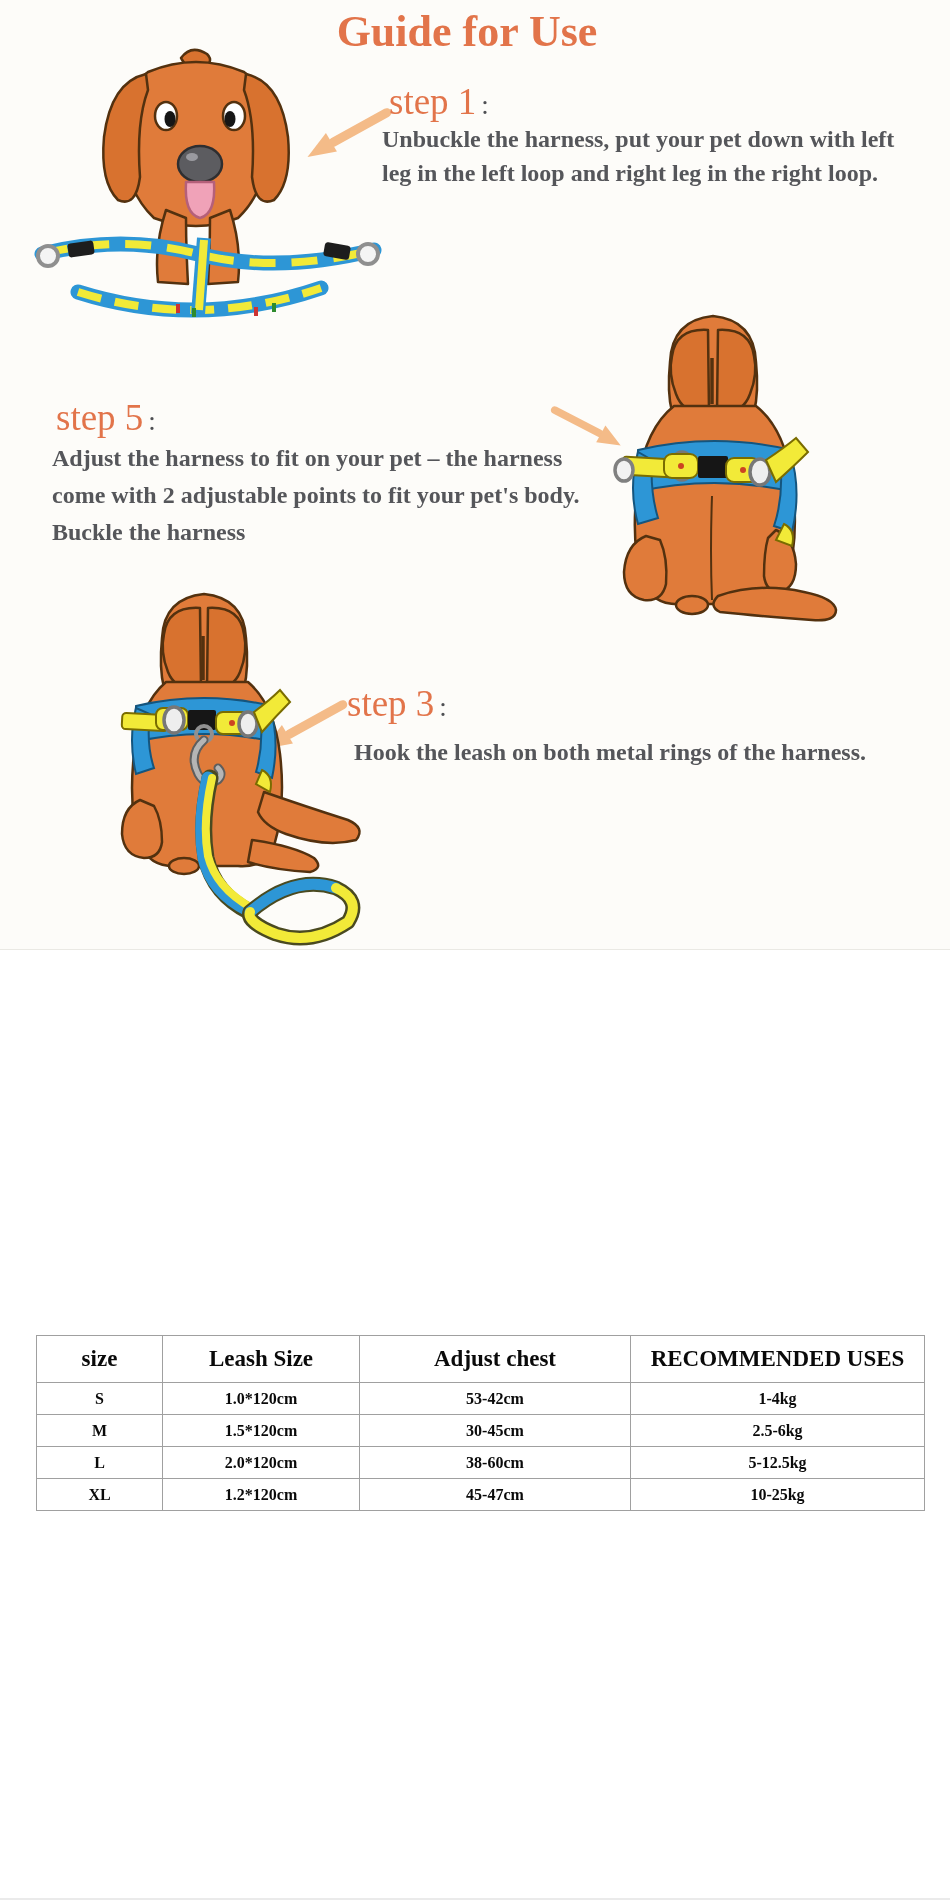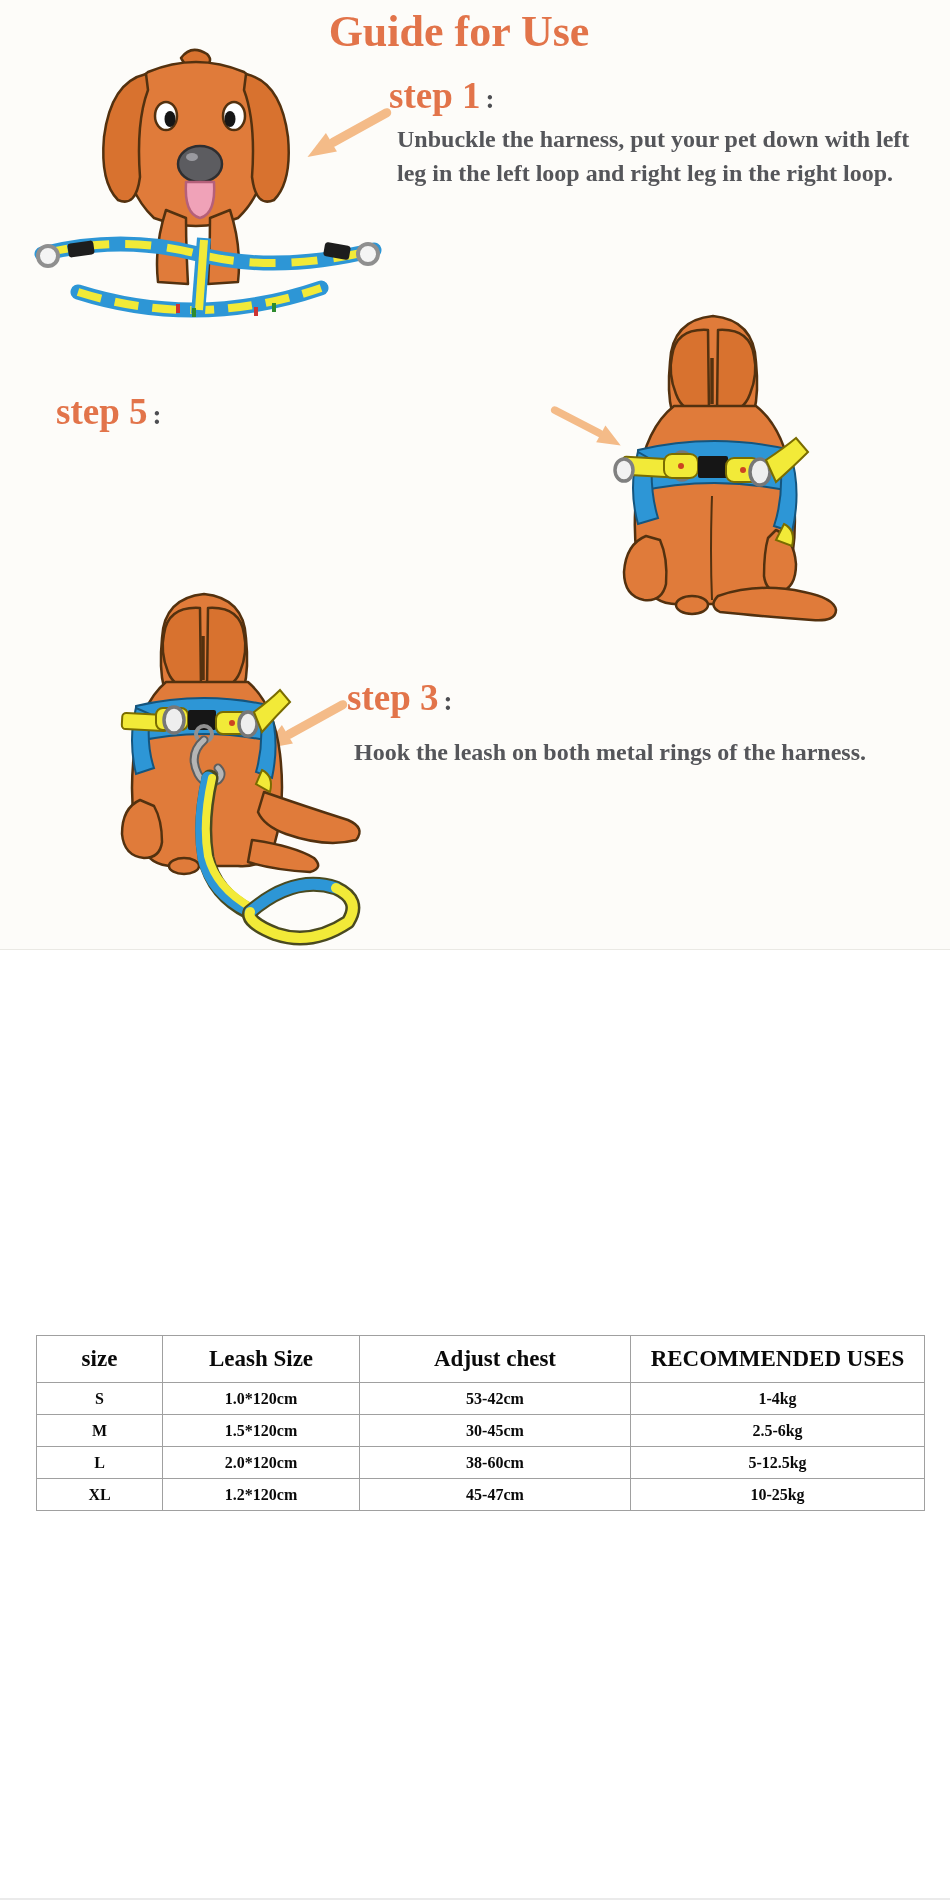--- a/index.html
+++ b/index.html
@@ -1,22 +1,22 @@
 <!DOCTYPE html>
 <html style="--accent-orange: #E2744A; --arrow-orange: #F4BB88; --dog-orange: #E07B3A; --dog-orange-dark: #D8722F; --harness-blue: #2D96D6; --harness-yellow: #F2EA38; --body-text: #55565A; --table-text: #0A0A0A; --table-border: #A0A0A0;"><head>
 <meta charset="utf-8">
 <style>
   html,body{margin:0;padding:0;background:#ffffff;}
   body{width:950px;height:1900px;position:relative;font-family:"Liberation Serif","DejaVu Serif",serif;}
   .canvas{position:relative;width:950px;height:1900px;overflow:hidden;}
   .abs{position:absolute;}
   .guide-bg{left:0;top:0;width:950px;height:949px;background:#fdfcf9;border-bottom:1px solid #eae9e4;}
-  .title{left:0;top:6px;width:918px;margin:0;text-align:center;
+  .title{left:8px;top:6px;width:918px;margin:0;text-align:center;
          font-size:44px;font-weight:bold;color:var(--accent-orange);letter-spacing:0px;}
-  .step-heading{font-weight:bold;color:var(--accent-orange);font-size:37px;line-height:48px;white-space:nowrap;}
+  .step-heading{font-weight:normal;color:var(--accent-orange);font-size:37px;line-height:59px;white-space:nowrap;}
   .step-heading .colon{color:#4d4e52;font-size:27px;margin-left:5px;}
   .step-text{font-weight:bold;color:var(--body-text);font-size:24px;line-height:34px;white-space:nowrap;}
   #step2-text{line-height:37px;}
   
   #size-table{left:36px;top:1335px;width:888px;border-collapse:collapse;table-layout:fixed;background:#fff;}
   #size-table th,#size-table td{border:1px solid var(--table-border);text-align:center;vertical-align:middle;
          color:var(--table-text);font-weight:bold;padding:0;}
   #size-table th{font-size:23px;height:46px;}
   #size-table td{font-size:16px;height:31px;}
   .bottom-edge{left:0;right:0;bottom:0;height:2px;background:#eaeaea;}
@@ -83,27 +83,32 @@
   </svg>
 
   <svg class="abs" style="left:302px;top:104px" width="92" height="58" viewBox="0 0 100 60">
     <line x1="92" y1="8" x2="34" y2="40" class="sk-arrow" stroke-width="10" stroke-linecap="round"></line>
     <polygon points="6,56 38,50 26,30" class="f-arrow"></polygon>
   </svg>
 
   <div class="abs step-heading" style="left:389px;top:72px">
     <span>step 1</span><span class="colon">:</span>
   </div>
-  <div class="abs step-text" style="left:397px;top:122px">
+  <div class="abs step-text" style="left:382px;top:122px">
     <div>Unbuckle the harness, put your pet down with left</div>
     <div>leg in the left loop and right leg in the right loop.</div>
   </div>
 
   <div class="abs step-heading" style="left:56px;top:388px">
     <span>step 5</span><span class="colon">:</span>
+  </div>
+  <div class="abs step-text" id="step2-text" style="left:52px;top:440px">
+    <div>Adjust the harness to fit on your pet – the harness</div>
+    <div>come with 2 adjustable points to fit your pet's body.</div>
+    <div>Buckle the harness</div>
   </div>
 
   <svg class="abs" style="left:545px;top:404px" width="84" height="46" viewBox="0 0 100 60">
     <line x1="8" y1="8" x2="66" y2="38" class="sk-arrow" stroke-width="10" stroke-linecap="round"></line>
     <polygon points="94,54 62,50 74,28" class="f-arrow"></polygon>
   </svg>
 
   <svg class="abs" style="left:608px;top:300px" width="235" height="332" viewBox="0 0 235 332">
     <g class="outline">
       <path class="f-dog" d="M62,62 Q64,20 105,16 Q146,20 148,62 Q151,92 146,112 L64,112 Q59,92 62,62 Z"></path>

